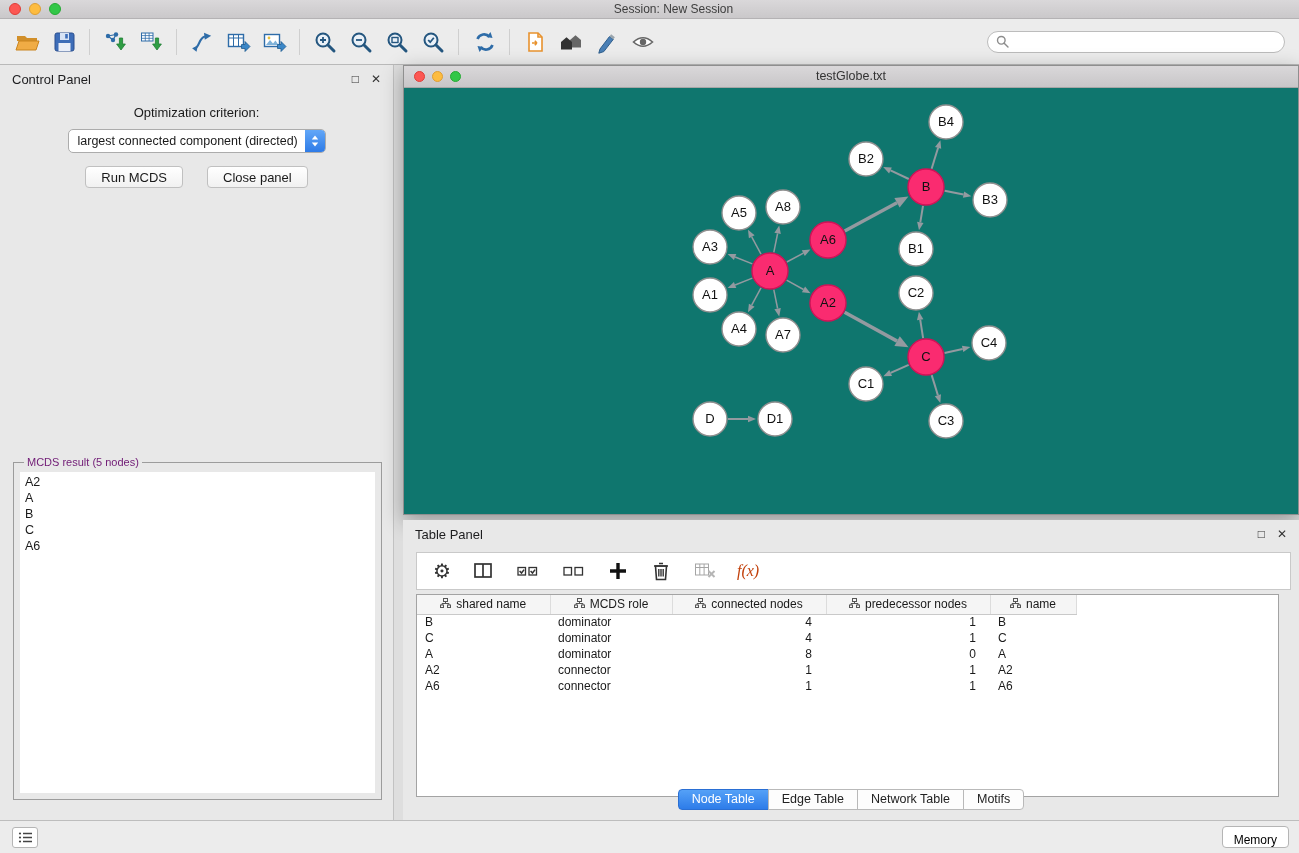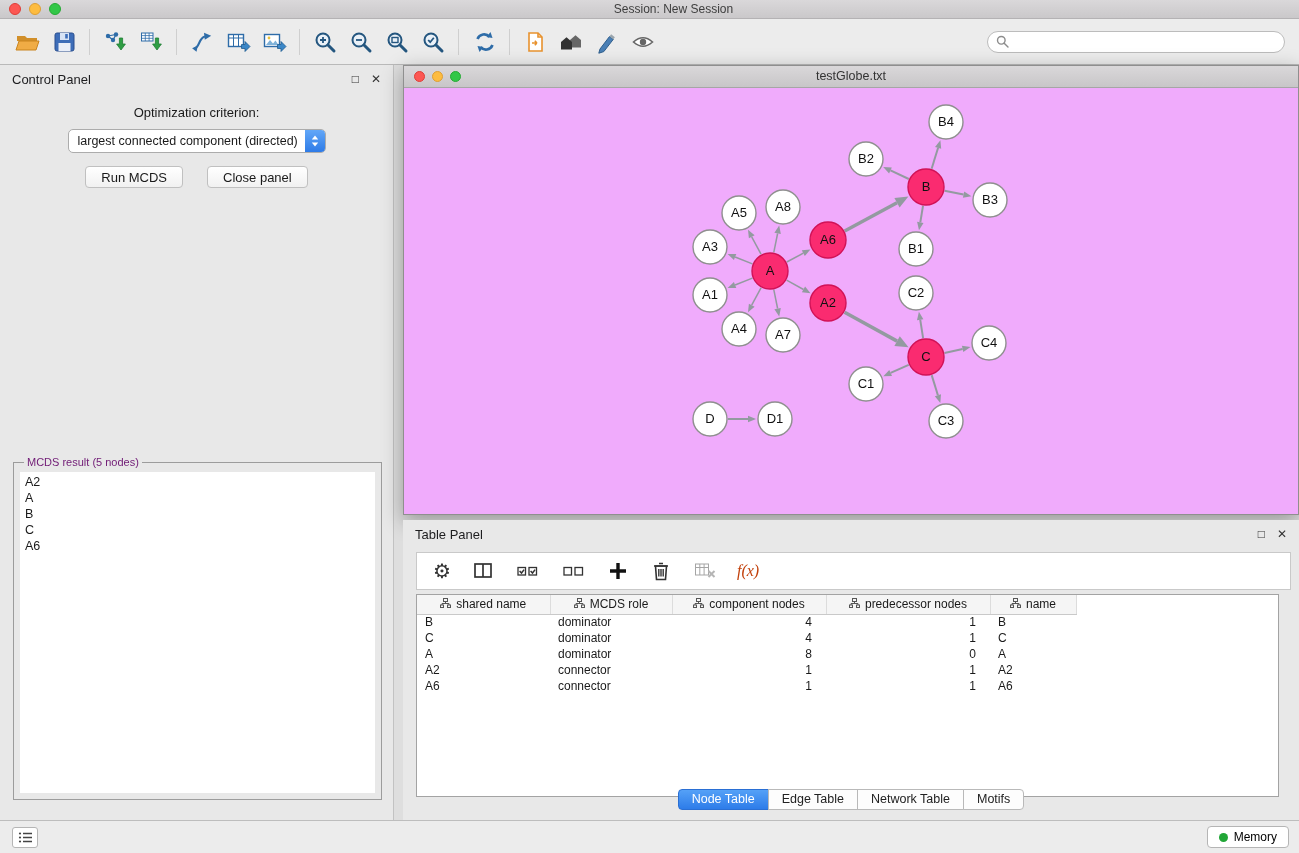--- a/index.html
+++ b/index.html
@@ -66,21 +66,21 @@
   .result-list { width:100%; height:100%; background:#fff; overflow:auto; padding:2px 0; }
   .result-item { font-size:12.5px; line-height:16px; padding:0 5px; }
 
   
   .network-window { position:absolute; left:403px; top:0; width:896px; height:450px;
     border:1px solid #8f8f8f; box-shadow:0 6px 20px rgba(0,0,0,0.33); background:#fff; }
   .net-titlebar { position:relative; height:22px; background:linear-gradient(#dad8da,#c8c6c8);
     border-bottom:1px solid #a6a6a6; }
   .net-titlebar .traffic { top:5px; left:10px; gap:7px; }
   .net-title { text-align:center; line-height:21px; font-size:12.5px; color:#333; }
-  .net-canvas { position:relative; width:100%; height:426px; background:#f0abfc; overflow:hidden; }
+  .net-canvas { position:relative; width:100%; height:426px; background:#0f766e; overflow:hidden; }
   .net-canvas svg { display:block; }
 
   
   .table-panel { position:absolute; left:403px; top:455px; width:896px; height:300px; background:#e8e8e8; }
   .tp-toolbar { position:absolute; left:13px; right:8px; top:32px; height:38px; background:#fff;
     border:1px solid #c9c9c9; display:flex; align-items:center; gap:20px; padding:0 16px; }
   .tp-icon { display:flex; align-items:center; justify-content:center; background:none; border:none;
     cursor:pointer; padding:0; }
   .gear-glyph { font-size:20px; color:#333; line-height:1; }
   .fx { font-family:"Liberation Serif", "DejaVu Serif", serif; font-style:italic; font-size:16px; color:#c2410c; }
@@ -95,21 +95,21 @@
   .node-table td.num { text-align:right; padding-right:14px; }
 
   .tp-tabs { position:absolute; left:0; right:0; bottom:10px; display:flex; justify-content:center; }
 
   
   .statusbar { position:absolute; left:0; top:820px; width:100%; height:33px; background:#ececec;
     border-top:1px solid #bdbdbd; }
   .status-left-btn { position:absolute; left:12px; top:6px; width:26px; height:21px; background:#fff;
     border:1px solid #b5b5b5; border-radius:3px; display:flex; align-items:center; justify-content:center; cursor:pointer; }
   .memory-btn { position:absolute; right:10px; top:5px; height:22px; background:#fff; border:1px solid #b5b5b5;
-    border-radius:4px; display:flex; align-items:center; gap:6px; padding:0 11px; font-size:12px; cursor:pointer; }
+    border-radius:4px; display:flex; align-items:center; gap:6px; padding:0 11px; font-size:12px; cursor:pointer;flex-direction:column; }
   .memory-dot { width:9px; height:9px; border-radius:50%; background:#21a637; display:inline-block; }
 </style>
 </head>
 <body>
 
 <div class="app">
 
   <div class="titlebar">
     <div class="traffic">
       <span class="tl red"></span>
@@ -547,21 +547,21 @@
                   </span>
                 </th>
                 <th>
                   <span class="hdr">
                     <span class="col-icon"><svg width="11" height="10" viewBox="0 0 11 10">
                         <rect x="3.5" y="0.5" width="4" height="3" fill="none" stroke="#555"></rect>
                         <path d="M5.5 3.5 v2 M2 5.5 h7 M2 5.5 v1.5 M9 5.5 v1.5" stroke="#555" fill="none"></path>
                         <rect x="0.5" y="7" width="3" height="2.5" fill="none" stroke="#555"></rect>
                         <rect x="7.5" y="7" width="3" height="2.5" fill="none" stroke="#555"></rect>
                       </svg></span>
-                    <span class="col-label">component nodes</span>
+                    <span class="col-label">connected nodes</span>
                   </span>
                 </th>
                 <th>
                   <span class="hdr">
                     <span class="col-icon"><svg width="11" height="10" viewBox="0 0 11 10">
                         <rect x="3.5" y="0.5" width="4" height="3" fill="none" stroke="#555"></rect>
                         <path d="M5.5 3.5 v2 M2 5.5 h7 M2 5.5 v1.5 M9 5.5 v1.5" stroke="#555" fill="none"></path>
                         <rect x="0.5" y="7" width="3" height="2.5" fill="none" stroke="#555"></rect>
                         <rect x="7.5" y="7" width="3" height="2.5" fill="none" stroke="#555"></rect>
                       </svg></span>

